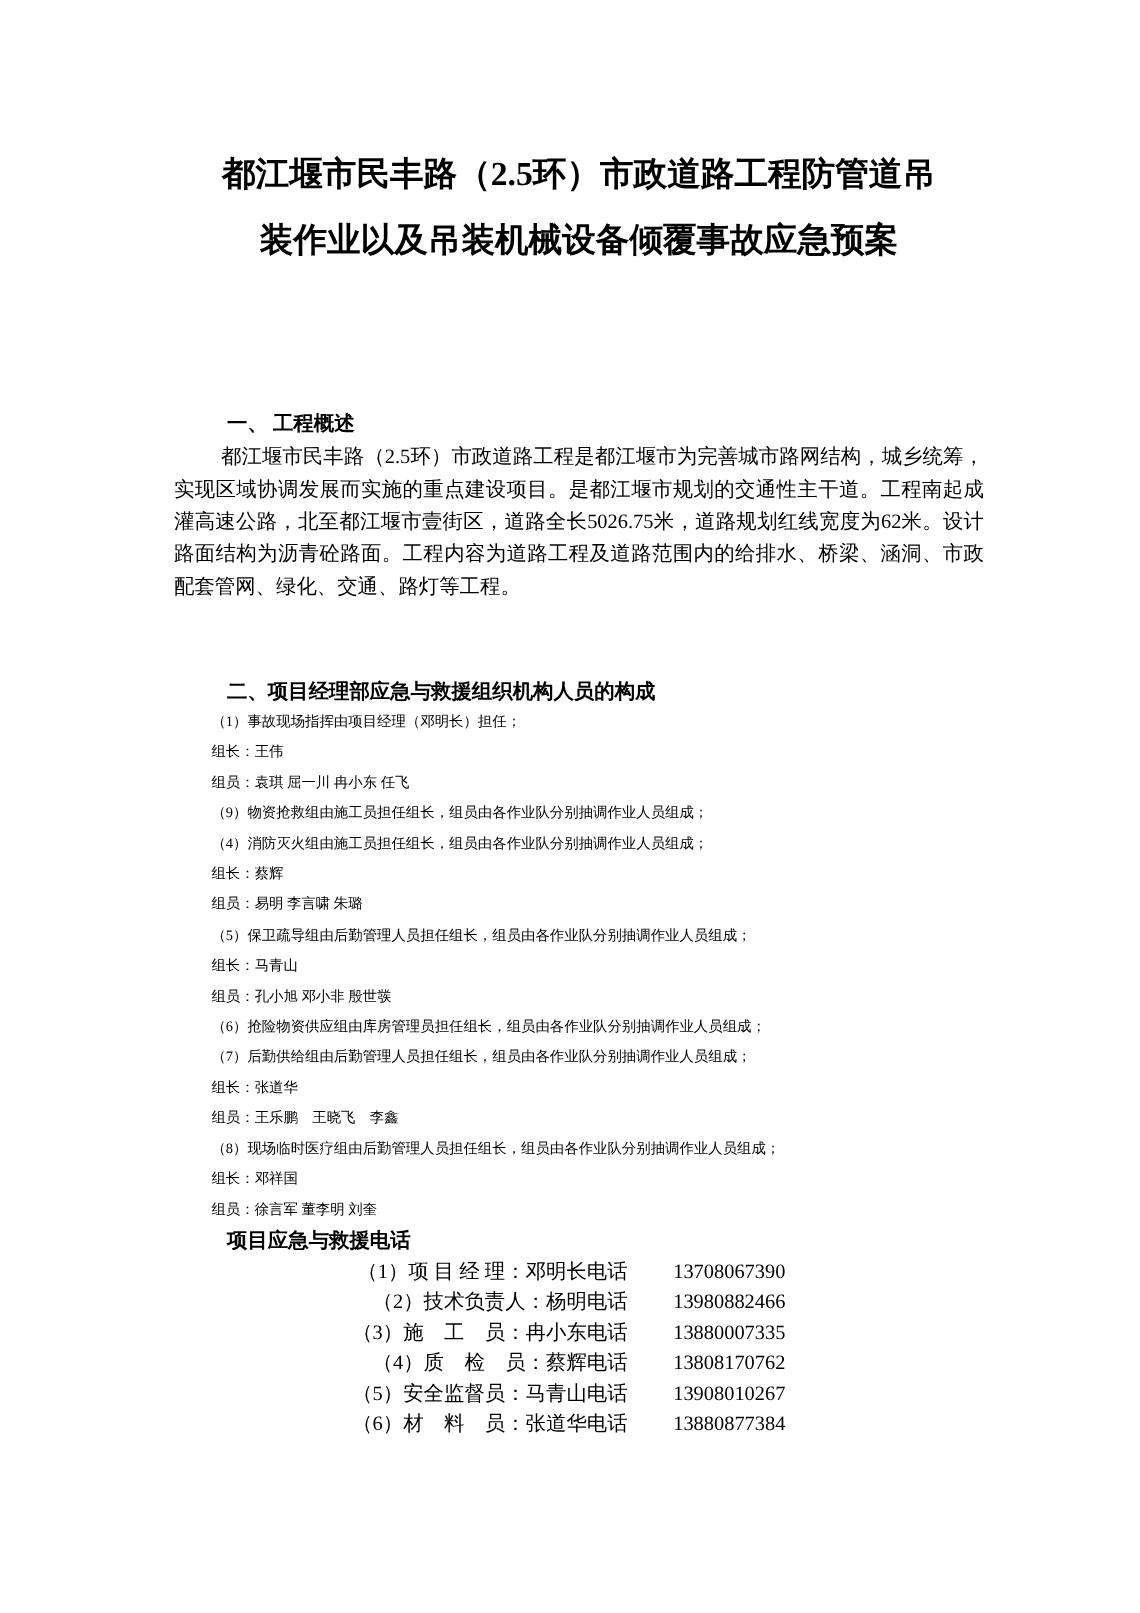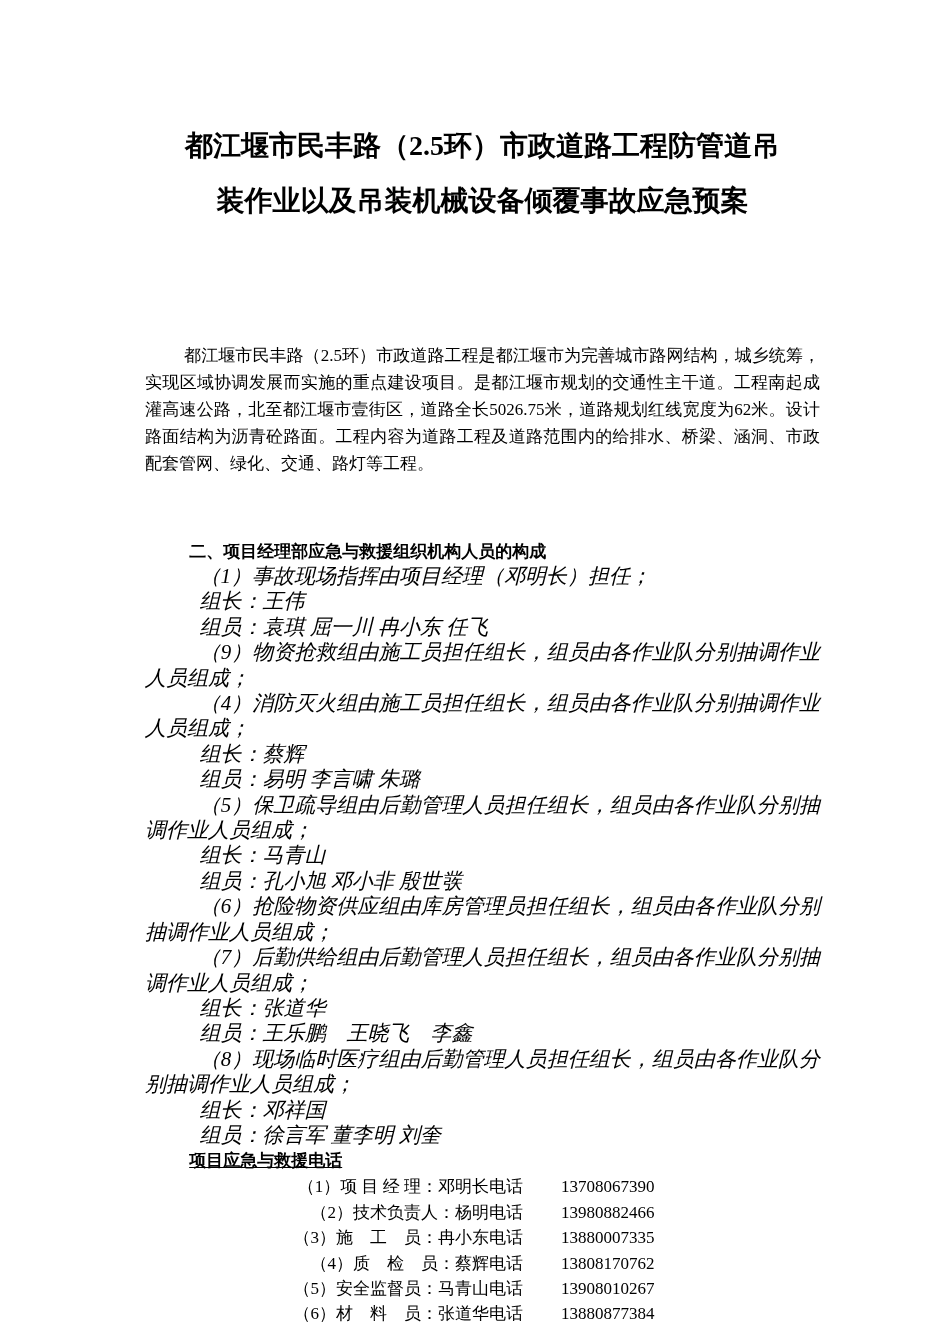--- a/index.html
+++ b/index.html
@@ -45,34 +45,32 @@
     font-size: 17px;
     line-height: 27px;
     margin: 2px 0 0 0;
     text-align: justify;
     text-indent: 2.3em;
   }
   .spacer-between-sections {
     height: 62px;
   }
   .line {
-    font-size: 21px;
+    font-size: 12px;
     line-height: 25.4px;
     margin: 0;
     text-align: justify;
     text-indent: 2.6em;
-    font-style: italic;
   }
   .phone-heading {
     font-size: 17px;
     font-weight: bold;
     line-height: 26px;
     margin: 0;
     text-indent: 2.6em;
-    text-decoration: underline;
   }
   .phone-row {
     display: flex;
     font-size: 17px;
     line-height: 25.4px;
     padding-left: 44px;
   }
   .phone-label {
     width: 300px;
     flex: none;
@@ -90,20 +88,21 @@
 </style>
 </head>
 <body>
 
 <div class="page">
 
   <h1 class="doc-title"><span>都江堰市民丰路（2.5环）市政道路工程防管道吊</span><br><span>装作业以及吊装机械设备倾覆事故应急预案</span></h1>
 
   <div class="spacer-after-title"></div>
 
+  <p class="sec-heading sec1-heading">一、  工程概述</p>
   <p class="body-par">都江堰市民丰路（2.5环）市政道路工程是都江堰市为完善城市路网结构，城乡统筹，实现区域协调发展而实施的重点建设项目。是都江堰市规划的交通性主干道。工程南起成灌高速公路，北至都江堰市壹街区，道路全长5026.75米，道路规划红线宽度为62米。设计路面结构为沥青砼路面。工程内容为道路工程及道路范围内的给排水、桥梁、涵洞、市政配套管网、绿化、交通、路灯等工程。</p>
 
   <div class="spacer-between-sections"></div>
 
   <p class="sec-heading">二、项目经理部应急与救援组织机构人员的构成</p>
 
   <p class="line">（1）事故现场指挥由项目经理（邓明长）担任；</p>
   <p class="line">组长：王伟</p>
   <p class="line">组员：袁琪 屈一川 冉小东 任飞</p>
   <p class="line">（9）物资抢救组由施工员担任组长，组员由各作业队分别抽调作业人员组成；</p>

